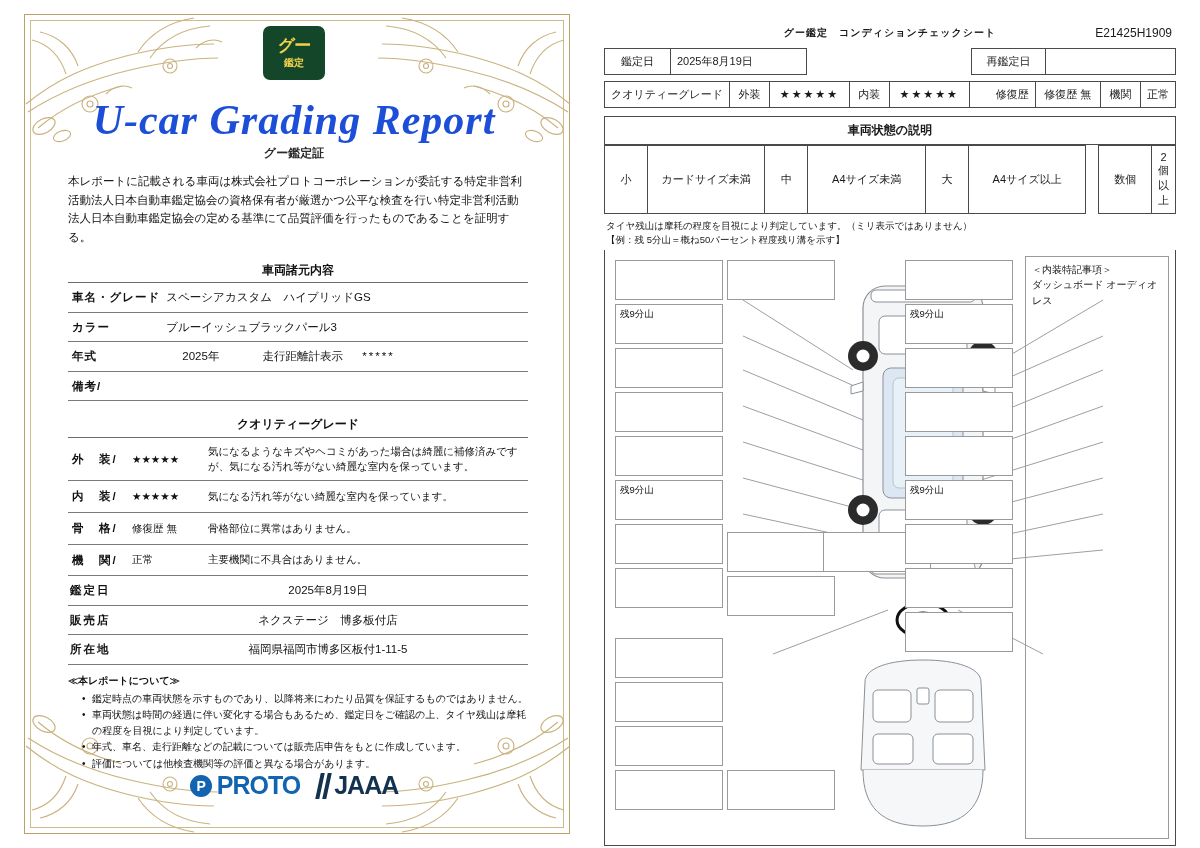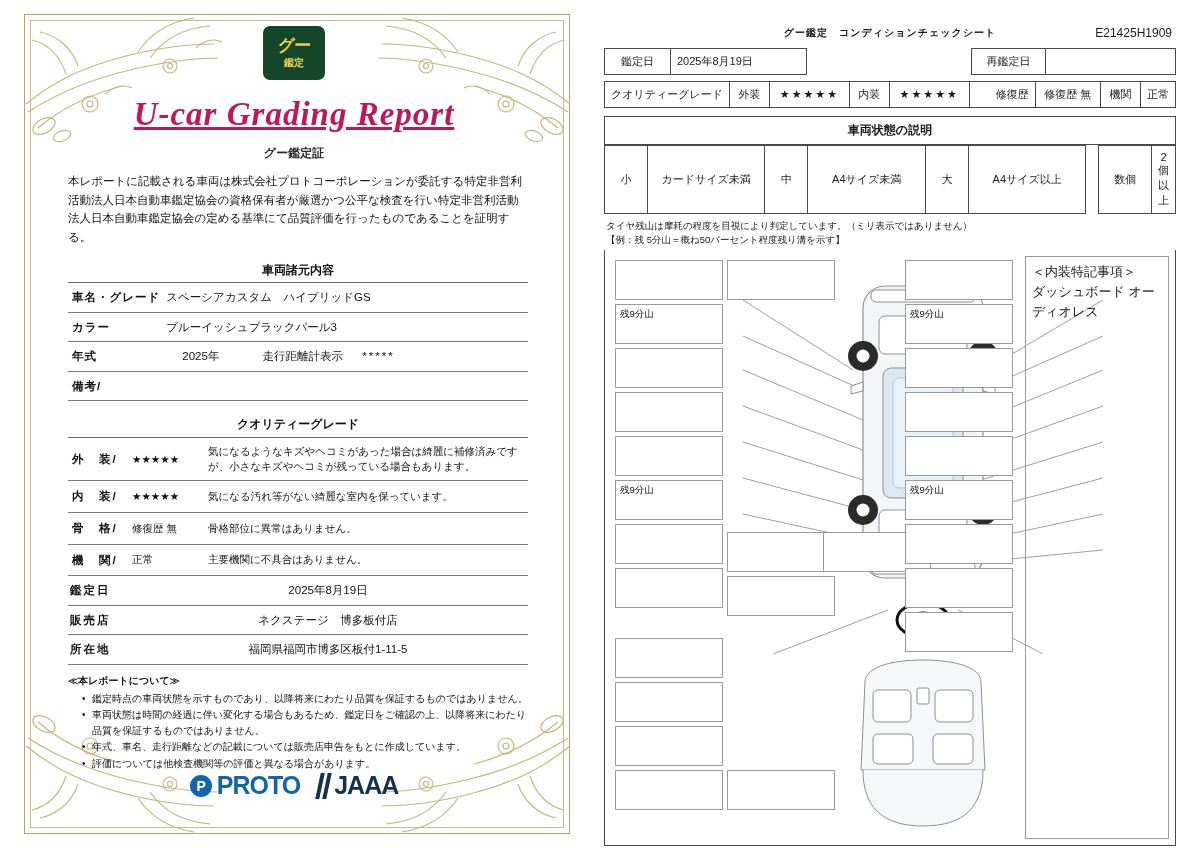--- a/index.html
+++ b/index.html
@@ -51,26 +51,25 @@
     color:#f3d24b;
   }
   .goo-badge .g1{font-size:17px;font-weight:bold;line-height:1;letter-spacing:-1px;}
   .goo-badge .g2{font-size:10px;font-weight:bold;line-height:1.3;margin-top:2px;}
 
   .cert-title{
     position:absolute; left:0; right:0; top:96px;
     text-align:center;
     font-family:"Liberation Serif", serif;
     font-style:italic;
-    font-size:33px;
+    font-size:42px;
     font-weight:bold;
-    color:#be185d;
+    color:#1d4ed8;
     letter-spacing:1px;
     z-index:5;
-    text-decoration:underline;
   }
   .cert-sub{
     position:absolute; left:0; right:0; top:145px;
     text-align:center; font-size:12px; color:#2a2a2a; font-weight:bold;
     z-index:5;
   }
 
   .cert-body{
     position:absolute; left:68px; right:60px; top:172px;
     font-size:11.5px; line-height:1.62; color:#111;
@@ -158,21 +157,21 @@
     border-top:none;
     height:596px;
   }
   .dg{ position:absolute; inset:0; }
   .cell{
     position:absolute; border:1px solid #9a9a9a; background:#fff;
   }
   .cell .lab{ position:absolute; left:4px; top:3px; font-size:9.5px; color:#111; }
   .memo{
     position:absolute; right:6px; top:6px; width:144px; bottom:6px;
-    border:1px solid #9a9a9a; padding:5px 6px; font-size:13px; line-height:1.55;
+    border:1px solid #9a9a9a; padding:5px 6px; font-size:10px; line-height:1.55;
   }
 
   svg.carart{ position:absolute; left:0; top:0; }
 </style>
 </head>
 <body>
 
 <div class="page">
 
   <div class="left">
@@ -290,21 +289,21 @@
         </table>
 
       <div class="sec-title">クオリティーグレード</div>
       <div class="rule"></div>
 
       <table class="grade">
         <tbody>
             <tr>
           <td class="lbl">外　装/</td>
           <td class="mid stars">★★★★★</td>
-          <td class="desc">気になるようなキズやヘコミがあった場合は綺麗に補修済みですが、小さなキズやヘコミが残っている場合もあります。</td>
+          <td class="desc">気になるようなキズやヘコミがあった場合は綺麗に補修済みですが、気になる汚れ等がない綺麗な室内を保っています。</td>
         </tr>
         <tr>
           <td class="lbl">内　装/</td>
           <td class="mid stars">★★★★★</td>
           <td class="desc">気になる汚れ等がない綺麗な室内を保っています。</td>
         </tr>
         <tr>
           <td class="lbl">骨　格/</td>
           <td class="mid">修復歴 無</td>
           <td class="desc">骨格部位に異常はありません。</td>
@@ -331,21 +330,21 @@
           <td class="lbl">所在地</td>
           <td class="val">福岡県福岡市博多区板付1-11-5</td>
         </tr>
       </tbody>
         </table>
 
       <div class="notes">
         <div class="nt">≪本レポートについて≫</div>
         <ul>
           <li>鑑定時点の車両状態を示すものであり、以降将来にわたり品質を保証するものではありません。</li>
-          <li>車両状態は時間の経過に伴い変化する場合もあるため、鑑定日をご確認の上、以降将来にわたり品質を保証するものではありません。</li>
+          <li>車両状態は時間の経過に伴い変化する場合もあるため、鑑定日をご確認の上、タイヤ残山は摩耗の程度を目視により判定しています。</li>
           <li>年式、車名、走行距離などの記載については販売店申告をもとに作成しています。</li>
           <li>評価については他検査機関等の評価と異なる場合があります。</li>
         </ul>
       </div>
     </div>
 
     <div class="brands">
       <div class="proto">
         <span class="dot">P</span>
         <span>PROTO</span>

